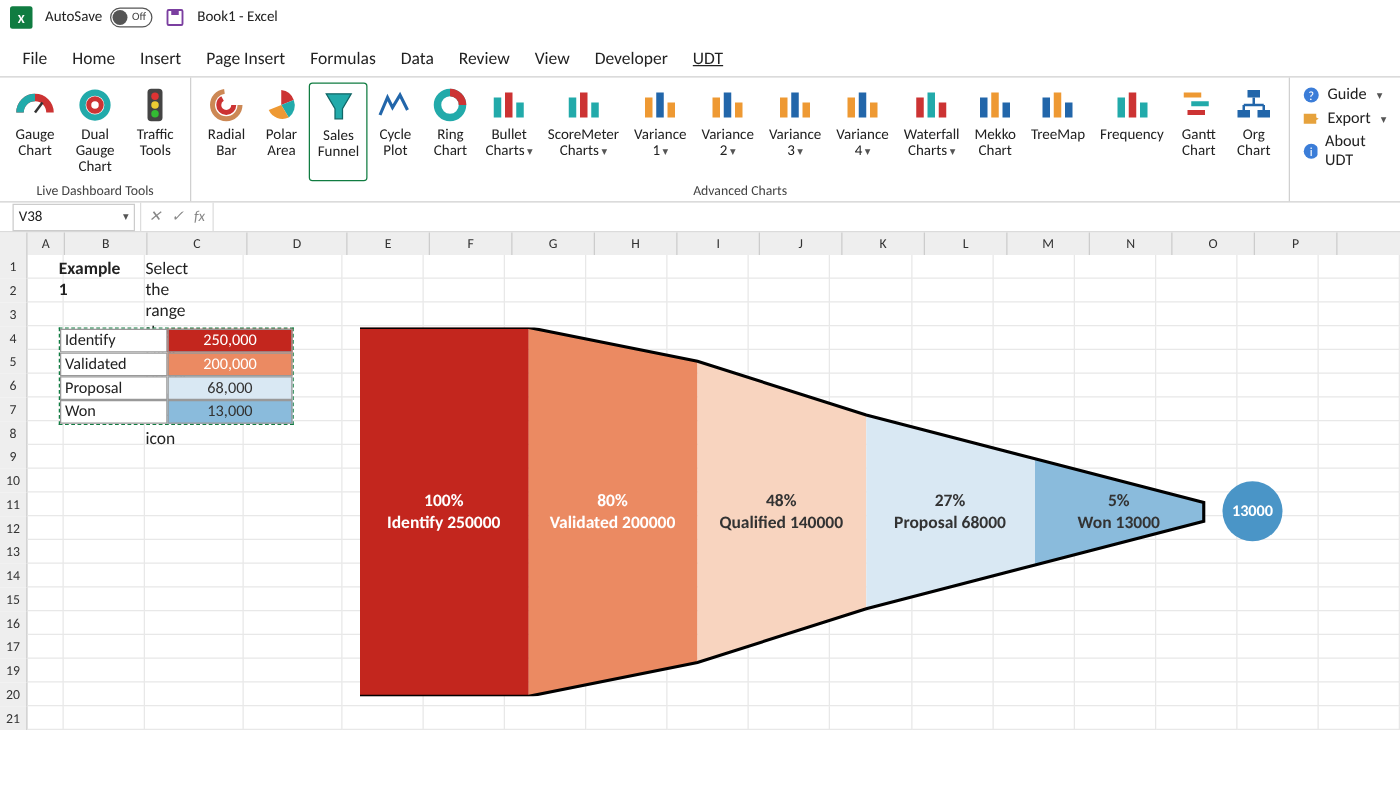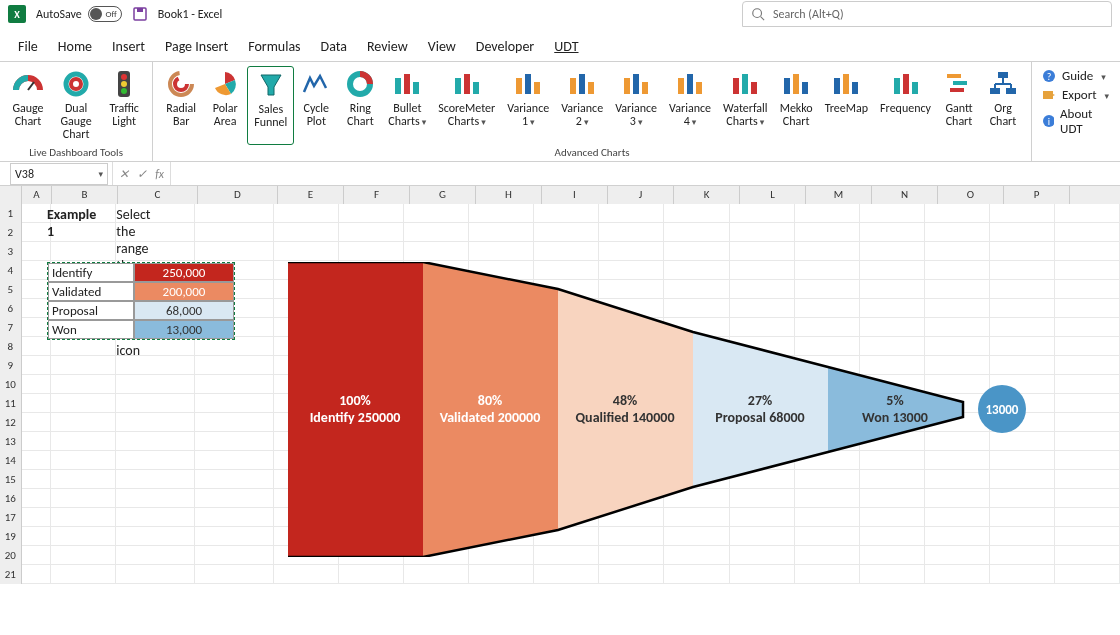--- a/index.html
+++ b/index.html
@@ -68,27 +68,20 @@
     <span>AutoSave</span>
     <div class="toggle">
         <span class="toggle-text">Off</span>
       </div>
   </div>
   <svg class="save-icon" viewBox="0 0 16 16">
       <rect x="2" y="2" width="12" height="12" rx="1" fill="none" stroke="#7b3fa0" stroke-width="1.5"></rect>
       <rect x="5" y="2" width="6" height="4" fill="#7b3fa0"></rect>
     </svg>
   <span class="book-title">Book1 - Excel</span>
-  <div class="search-box">
-    <svg width="14" height="14" viewBox="0 0 16 16">
-        <circle cx="7" cy="7" r="5" fill="none" stroke="#777" stroke-width="1.3"></circle>
-        <line x1="11" y1="11" x2="15" y2="15" stroke="#777" stroke-width="1.3"></line>
-      </svg>
-    <span>Search (Alt+Q)</span>
-  </div>
 </div>
 
 <div class="menu-tabs" id="menuTabs">
     <span>File</span>
     <span>Home</span>
     <span>Insert</span>
     <span>Page Insert</span>
     <span>Formulas</span>
     <span>Data</span>
     <span>Review</span>
@@ -123,21 +116,21 @@
         </div>
         <div class="ribbon-btn">
           <svg class="icon" viewBox="0 0 32 32">
             <rect x="10" y="3" width="12" height="26" rx="3" fill="#444"></rect>
             <circle cx="16" cy="9" r="3" fill="#d33"></circle>
             <circle cx="16" cy="16" r="3" fill="#ec3"></circle>
             <circle cx="16" cy="23" r="3" fill="#3b3"></circle>
           </svg>
           <div class="lbl">
             <div>Traffic</div>
-            <div>Light</div>
+            <div>Tools</div>
           </div>
         </div>
       </div>
     <div class="group-label">Live Dashboard Tools</div>
   </div>
   <div class="ribbon-group" style="flex:1">
     <div class="ribbon-buttons" id="g2">
         <div class="ribbon-btn">
           <svg class="icon" viewBox="0 0 32 32">
             <circle cx="16" cy="16" r="11" fill="none" stroke="#c85" stroke-width="4" stroke-dasharray="50 20"></circle>

